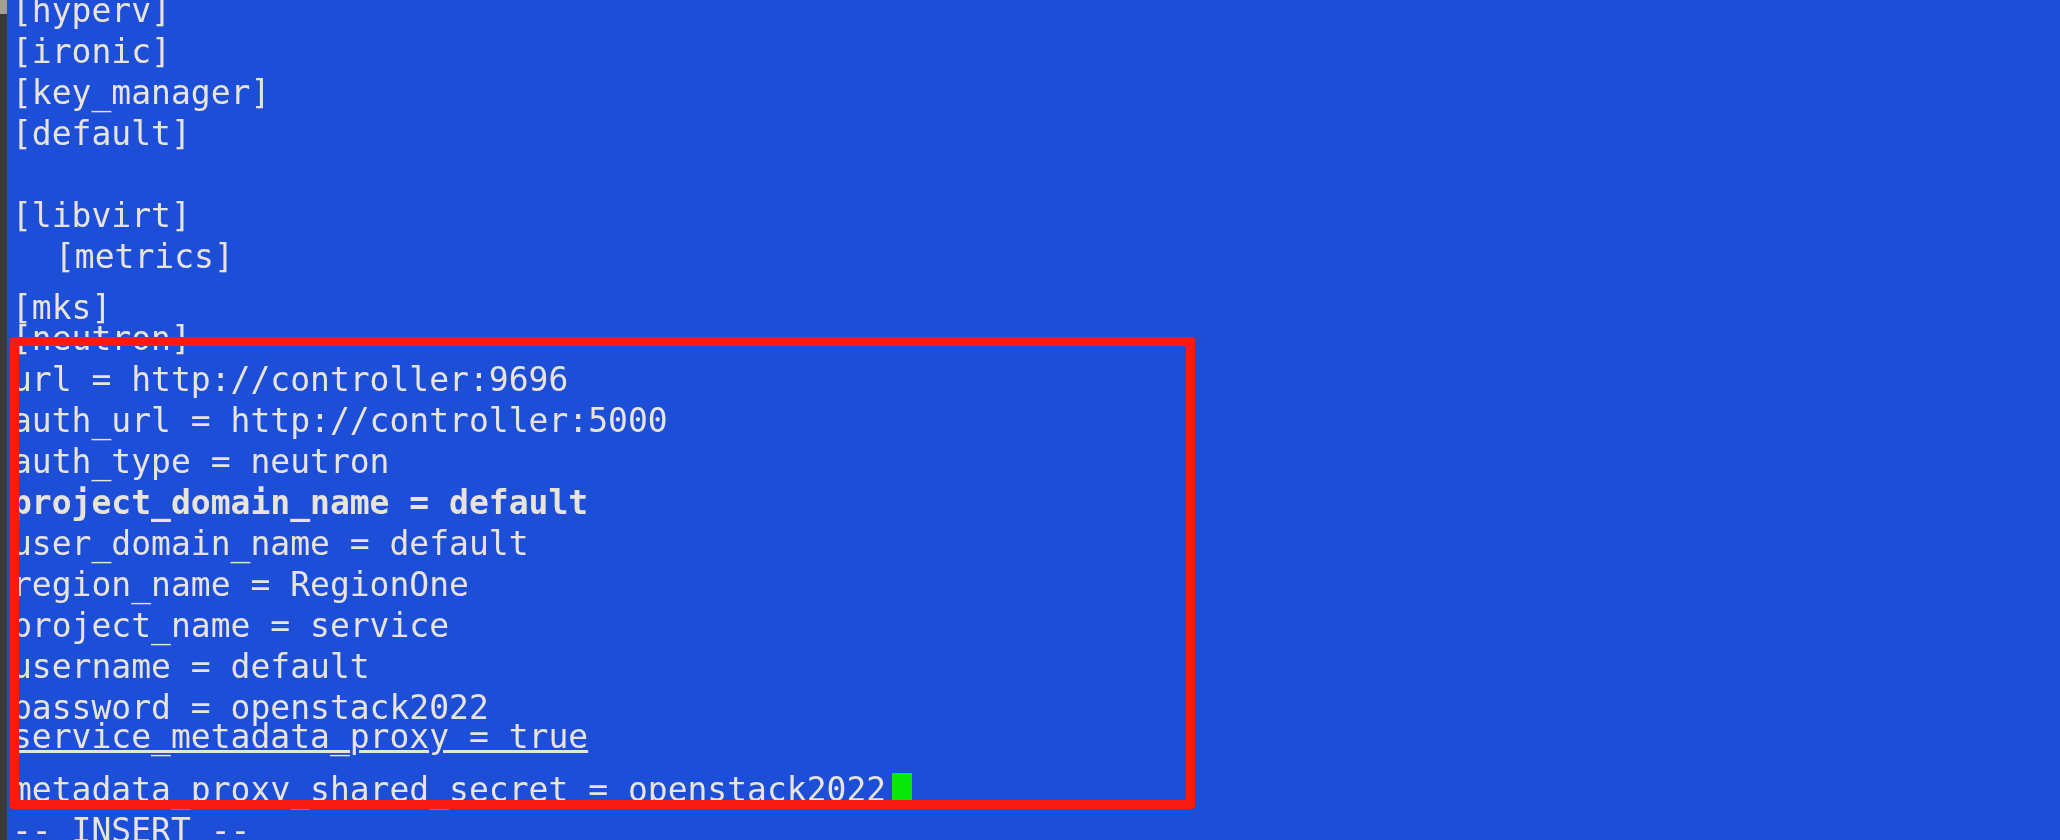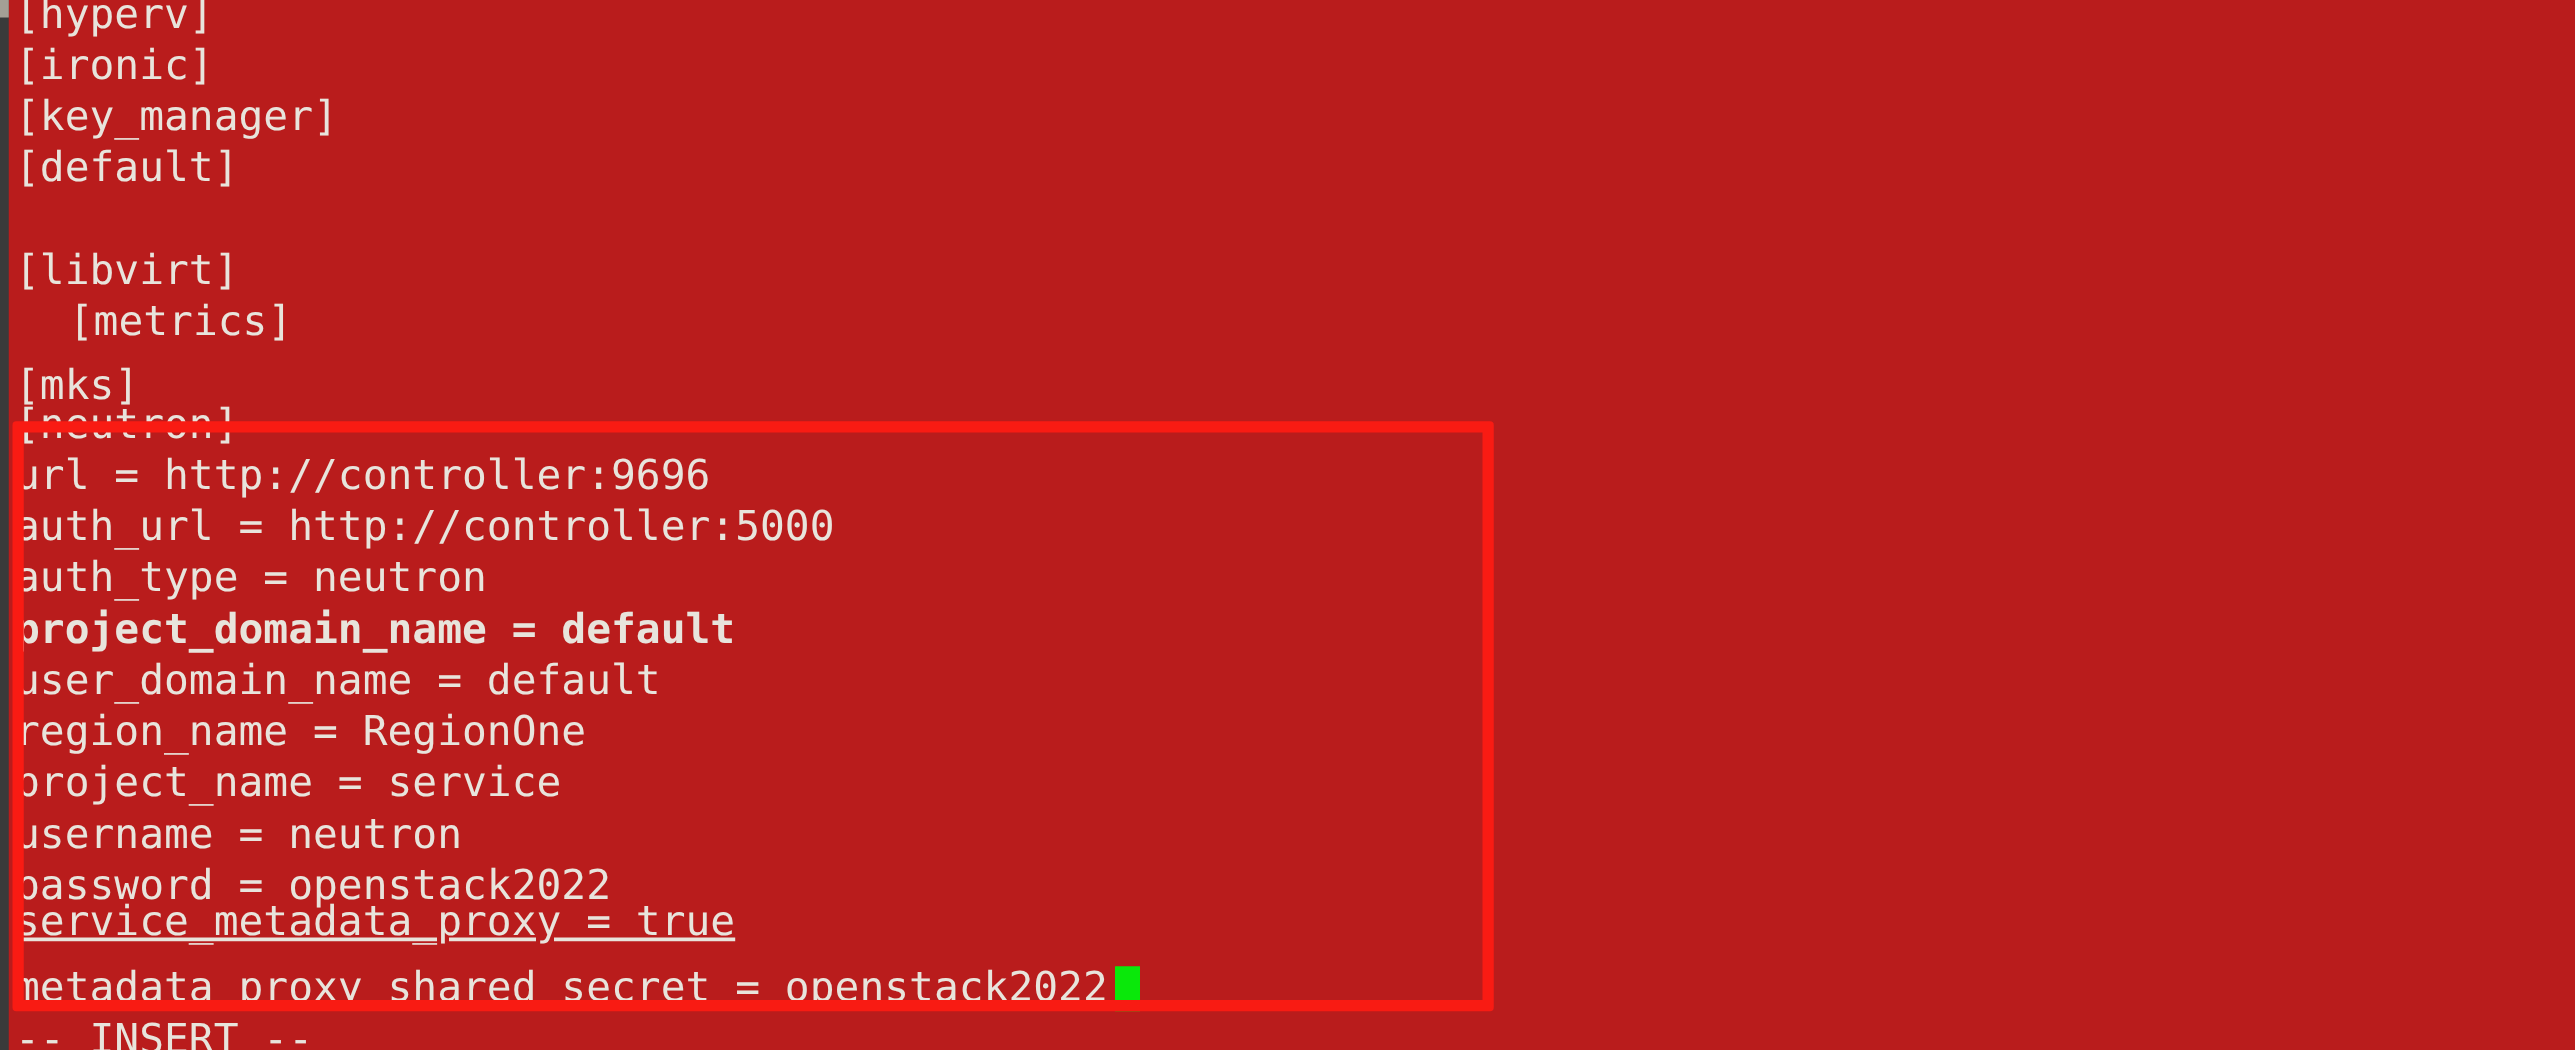--- a/index.html
+++ b/index.html
@@ -97,42 +97,42 @@
     box-sizing: border-box;
     background: transparent;
     z-index: 8;
     pointer-events: none;
     border-radius: 3px;
   }
 </style>
 </head>
 <body>
 
-<div id="terminal-window" style="background: #b91c1c;">
+<div id="terminal-window" style="background: #1d4ed8;">
 
   <div id="window-left-gutter" style="background: rgb(58, 58, 58);"></div>
   <div id="window-left-gutter-cap"></div>
 
   <div id="editor-buffer">
       <div class="buffer-line" style="top: -10px;">[hyperv]</div>
       <div class="buffer-line" style="top: 31px; text-align: center;">[ironic]</div>
       <div class="buffer-line" style="top: 72px;">[key_manager]</div>
       <div class="buffer-line" style="top: 113px;">[default]</div>
       <div class="buffer-line" style="top: 195px;">[libvirt]</div>
       <div class="buffer-line" style="top: 236px; margin-left: 43px;">[metrics]</div>
       <div class="buffer-line" style="top: 287px;">[mks]</div>
       <div class="buffer-line" style="top: 318px;">[neutron]</div>
       <div class="buffer-line" style="top: 359px;">url = http://controller:9696</div>
       <div class="buffer-line" style="top: 400px;">auth_url = http://controller:5000</div>
       <div class="buffer-line" style="top: 441px;">auth_type = neutron</div>
       <div class="buffer-line" style="top: 482px; font-weight: bold;">project_domain_name = default</div>
       <div class="buffer-line" style="top: 523px;">user_domain_name = default</div>
       <div class="buffer-line" style="top: 564px;">region_name = RegionOne</div>
       <div class="buffer-line" style="top: 605px;">project_name = service</div>
-      <div class="buffer-line" style="top: 646px;">username = neutron</div>
+      <div class="buffer-line" style="top: 646px;">username = default</div>
       <div class="buffer-line" style="top: 687px;">password = openstack2022</div>
       <div class="buffer-line" style="top: 716px; text-decoration: underline;">service_metadata_proxy = true</div>
       <div class="buffer-line" style="top: 769px;">metadata_proxy_shared_secret = openstack2022</div>
     </div>
 
   <div id="cursor-block" style="left: 892px; top: 773px; background: rgb(10, 232, 10);"></div>
 
   <div id="vim-status-line" style="top: 810px;">-- INSERT --</div>
 
   <div id="annotation-rect" style="left: 10px; top: 337px; width: 1185px; height: 472px; border-width: 9px; border-color: rgb(249, 27, 19);"></div>

